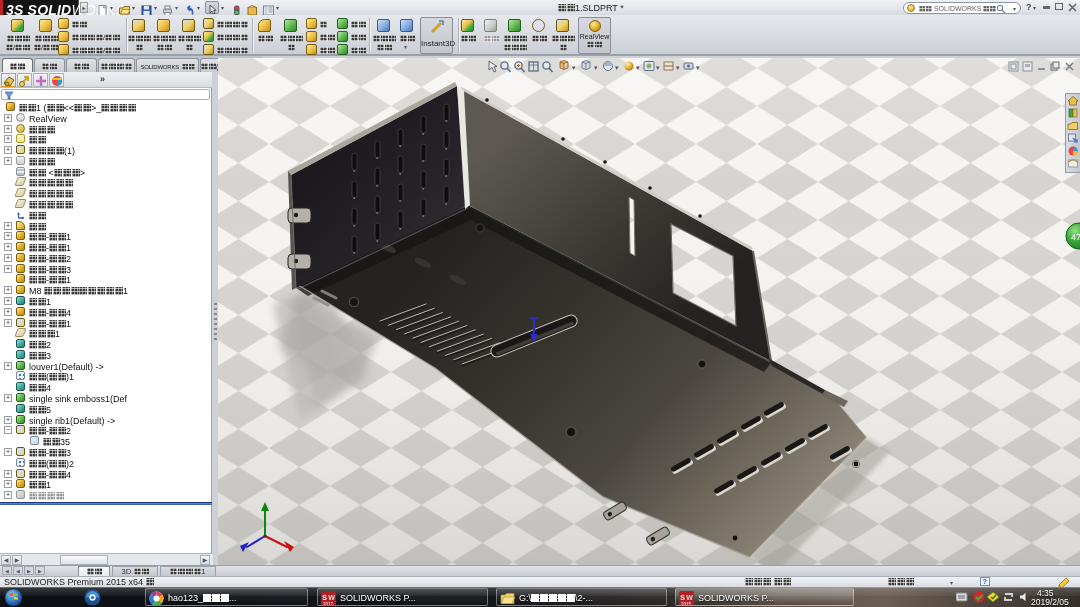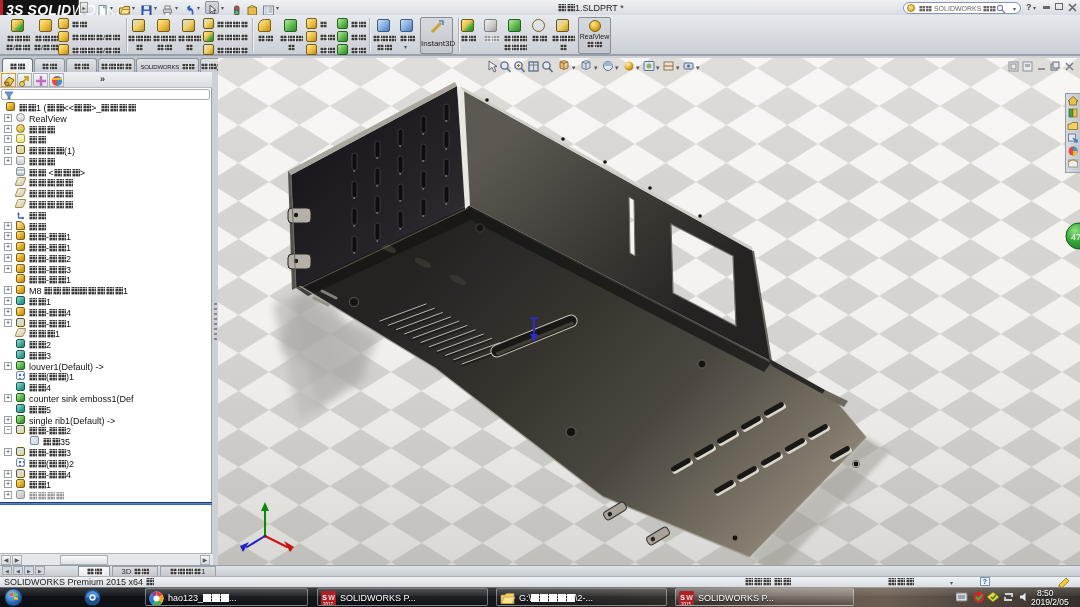--- a/index.html
+++ b/index.html
@@ -576,21 +576,21 @@
 <div class="trow" style="left:29px;top:351px;width:179px;overflow:hidden"><span style="display:inline-block;width:17px;height:8px;vertical-align:-1px;background:repeating-linear-gradient(0deg,rgba(255,255,255,.60) 0 1px,transparent 1px 3px),repeating-linear-gradient(90deg,rgba(255,255,255,.45) 0 1px,transparent 1px 3px),repeating-linear-gradient(90deg,#3c3c3c 0 8px,transparent 8px 9px);"></span>3</div>
 <div class="texp" style="left:4px;top:362px">+</div>
 <div class="tico" style="left:16px;top:361px;background:linear-gradient(135deg,#b8e6a0,#57b347 60%,#2f8a28);border:1px solid #23621c"></div>
 <div class="trow" style="left:29px;top:362px;width:179px;overflow:hidden">louver1(Default) -&gt;</div>
 <div class="tico" style="left:16px;top:371px;background:radial-gradient(circle at 3px 3px,#3a72c4 1.3px,transparent 1.5px),radial-gradient(circle at 7px 3px,#3a72c4 1.3px,transparent 1.5px),radial-gradient(circle at 3px 7px,#3a72c4 1.3px,transparent 1.5px),radial-gradient(circle at 7px 7px,#3a72c4 1.3px,transparent 1.5px),#eef2f8;border:1px solid #7a88a0"></div>
 <div class="trow" style="left:29px;top:372px;width:179px;overflow:hidden"><span style="display:inline-block;width:17px;height:8px;vertical-align:-1px;background:repeating-linear-gradient(0deg,rgba(255,255,255,.60) 0 1px,transparent 1px 3px),repeating-linear-gradient(90deg,rgba(255,255,255,.45) 0 1px,transparent 1px 3px),repeating-linear-gradient(90deg,#3c3c3c 0 8px,transparent 8px 9px);"></span>(<span style="display:inline-block;width:17px;height:8px;vertical-align:-1px;background:repeating-linear-gradient(0deg,rgba(255,255,255,.60) 0 1px,transparent 1px 3px),repeating-linear-gradient(90deg,rgba(255,255,255,.45) 0 1px,transparent 1px 3px),repeating-linear-gradient(90deg,#3c3c3c 0 8px,transparent 8px 9px);"></span>)1</div>
 <div class="tico" style="left:16px;top:382px;background:linear-gradient(135deg,#9adbd0,#3aa89a 60%,#2a7a70);border:1px solid #1d594f"></div>
 <div class="trow" style="left:29px;top:383px;width:179px;overflow:hidden"><span style="display:inline-block;width:17px;height:8px;vertical-align:-1px;background:repeating-linear-gradient(0deg,rgba(255,255,255,.60) 0 1px,transparent 1px 3px),repeating-linear-gradient(90deg,rgba(255,255,255,.45) 0 1px,transparent 1px 3px),repeating-linear-gradient(90deg,#3c3c3c 0 8px,transparent 8px 9px);"></span>4</div>
 <div class="texp" style="left:4px;top:394px">+</div>
 <div class="tico" style="left:16px;top:393px;background:linear-gradient(135deg,#b8e6a0,#57b347 60%,#2f8a28);border:1px solid #23621c"></div>
-<div class="trow" style="left:29px;top:394px;width:179px;overflow:hidden">counter sink emboss1(Def</div>
+<div class="trow" style="left:29px;top:394px;width:179px;overflow:hidden">single sink emboss1(Def</div>
 <div class="tico" style="left:16px;top:404px;background:linear-gradient(135deg,#9adbd0,#3aa89a 60%,#2a7a70);border:1px solid #1d594f"></div>
 <div class="trow" style="left:29px;top:405px;width:179px;overflow:hidden"><span style="display:inline-block;width:17px;height:8px;vertical-align:-1px;background:repeating-linear-gradient(0deg,rgba(255,255,255,.60) 0 1px,transparent 1px 3px),repeating-linear-gradient(90deg,rgba(255,255,255,.45) 0 1px,transparent 1px 3px),repeating-linear-gradient(90deg,#3c3c3c 0 8px,transparent 8px 9px);"></span>5</div>
 <div class="texp" style="left:4px;top:416px">+</div>
 <div class="tico" style="left:16px;top:415px;background:linear-gradient(135deg,#b8e6a0,#57b347 60%,#2f8a28);border:1px solid #23621c"></div>
 <div class="trow" style="left:29px;top:416px;width:179px;overflow:hidden">single rib1(Default) -&gt;</div>
 <div class="texp" style="left:4px;top:426px">−</div>
 <div class="tico" style="left:16px;top:425px;background:linear-gradient(135deg,#cfe0f5 30%,#f2d267);border:1px solid #6b5a14"></div>
 <div class="trow" style="left:29px;top:426px;width:179px;overflow:hidden"><span style="display:inline-block;width:17px;height:8px;vertical-align:-1px;background:repeating-linear-gradient(0deg,rgba(255,255,255,.60) 0 1px,transparent 1px 3px),repeating-linear-gradient(90deg,rgba(255,255,255,.45) 0 1px,transparent 1px 3px),repeating-linear-gradient(90deg,#3c3c3c 0 8px,transparent 8px 9px);"></span>-<span style="display:inline-block;width:17px;height:8px;vertical-align:-1px;background:repeating-linear-gradient(0deg,rgba(255,255,255,.60) 0 1px,transparent 1px 3px),repeating-linear-gradient(90deg,rgba(255,255,255,.45) 0 1px,transparent 1px 3px),repeating-linear-gradient(90deg,#3c3c3c 0 8px,transparent 8px 9px);"></span>2</div>
 <div class="tico" style="left:30px;top:436px;background:linear-gradient(135deg,#eef2f8,#c8d4e4);border:1px solid #7a88a0"></div>
 <div class="trow" style="left:43px;top:437px;width:165px;overflow:hidden"><span style="display:inline-block;width:17px;height:8px;vertical-align:-1px;background:repeating-linear-gradient(0deg,rgba(255,255,255,.60) 0 1px,transparent 1px 3px),repeating-linear-gradient(90deg,rgba(255,255,255,.45) 0 1px,transparent 1px 3px),repeating-linear-gradient(90deg,#3c3c3c 0 8px,transparent 8px 9px);"></span>35</div>
@@ -696,14 +696,14 @@
 <svg class="abs" style="left:956px;top:591px" width="72" height="13">
       <rect x="0" y="2" width="11" height="8" rx="1" fill="#d8dce0" stroke="#888"></rect>
       <rect x="2" y="4" width="7" height="4" fill="#9aa2ac"></rect>
       <circle cx="23" cy="6" r="5.5" fill="#cc2a2a"></circle>
       <path d="M20 6 l2.2 2.5 l4 -4.5" stroke="#3fae3f" stroke-width="2" fill="none"></path>
       <path d="M37 1 L43 6 L37 11 L31 6 Z" fill="#e8d83a" stroke="#8a7d1a"></path>
       <path d="M35 6 l1.7 1.7 l3 -3.4" stroke="#2a7d2a" stroke-width="1.6" fill="none"></path>
       <path d="M49 3 h7 v3 M56 9 h-7 v-3" fill="none" stroke="#d0d4d8" stroke-width="1.8"></path>
       <path d="M64 4.5 h2.5 l3 -2.8 v8.6 l-3 -2.8 h-2.5 Z" fill="#e8ecf0"></path>
     </svg>
-<div class="abs" style="left:1037px;top:588px;font-size:8.5px;color:#fff;text-shadow:0 1px 2px #000">8:50</div>
+<div class="abs" style="left:1037px;top:588px;font-size:8.5px;color:#fff;text-shadow:0 1px 2px #000">4:35</div>
 <div class="abs" style="left:1031px;top:597px;font-size:8.5px;color:#fff;text-shadow:0 1px 2px #000">2019/2/05</div>
 </div>
 </body></html>

